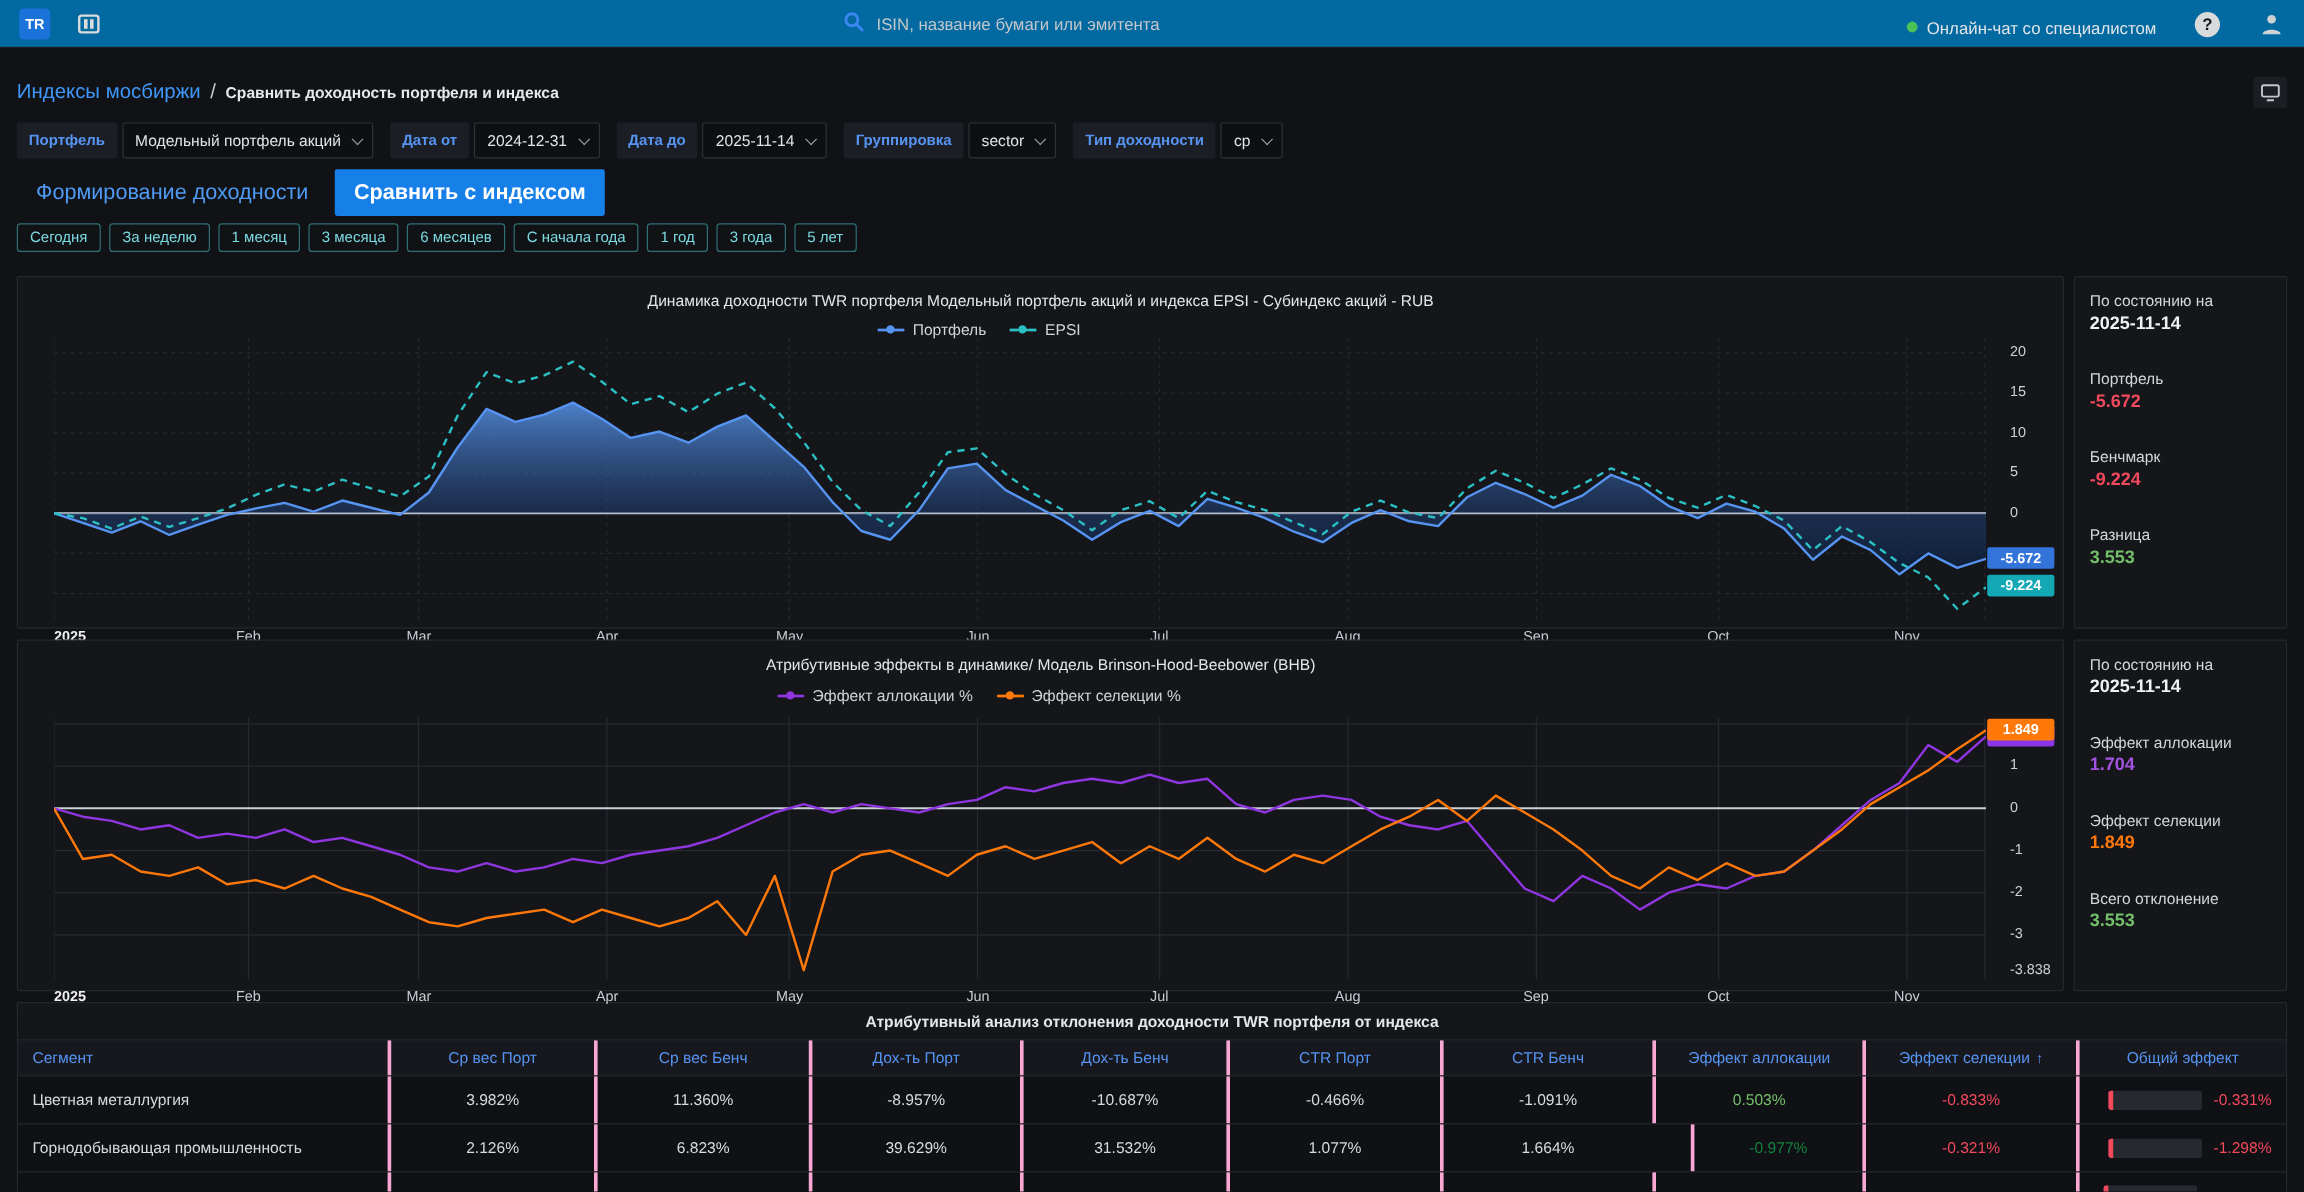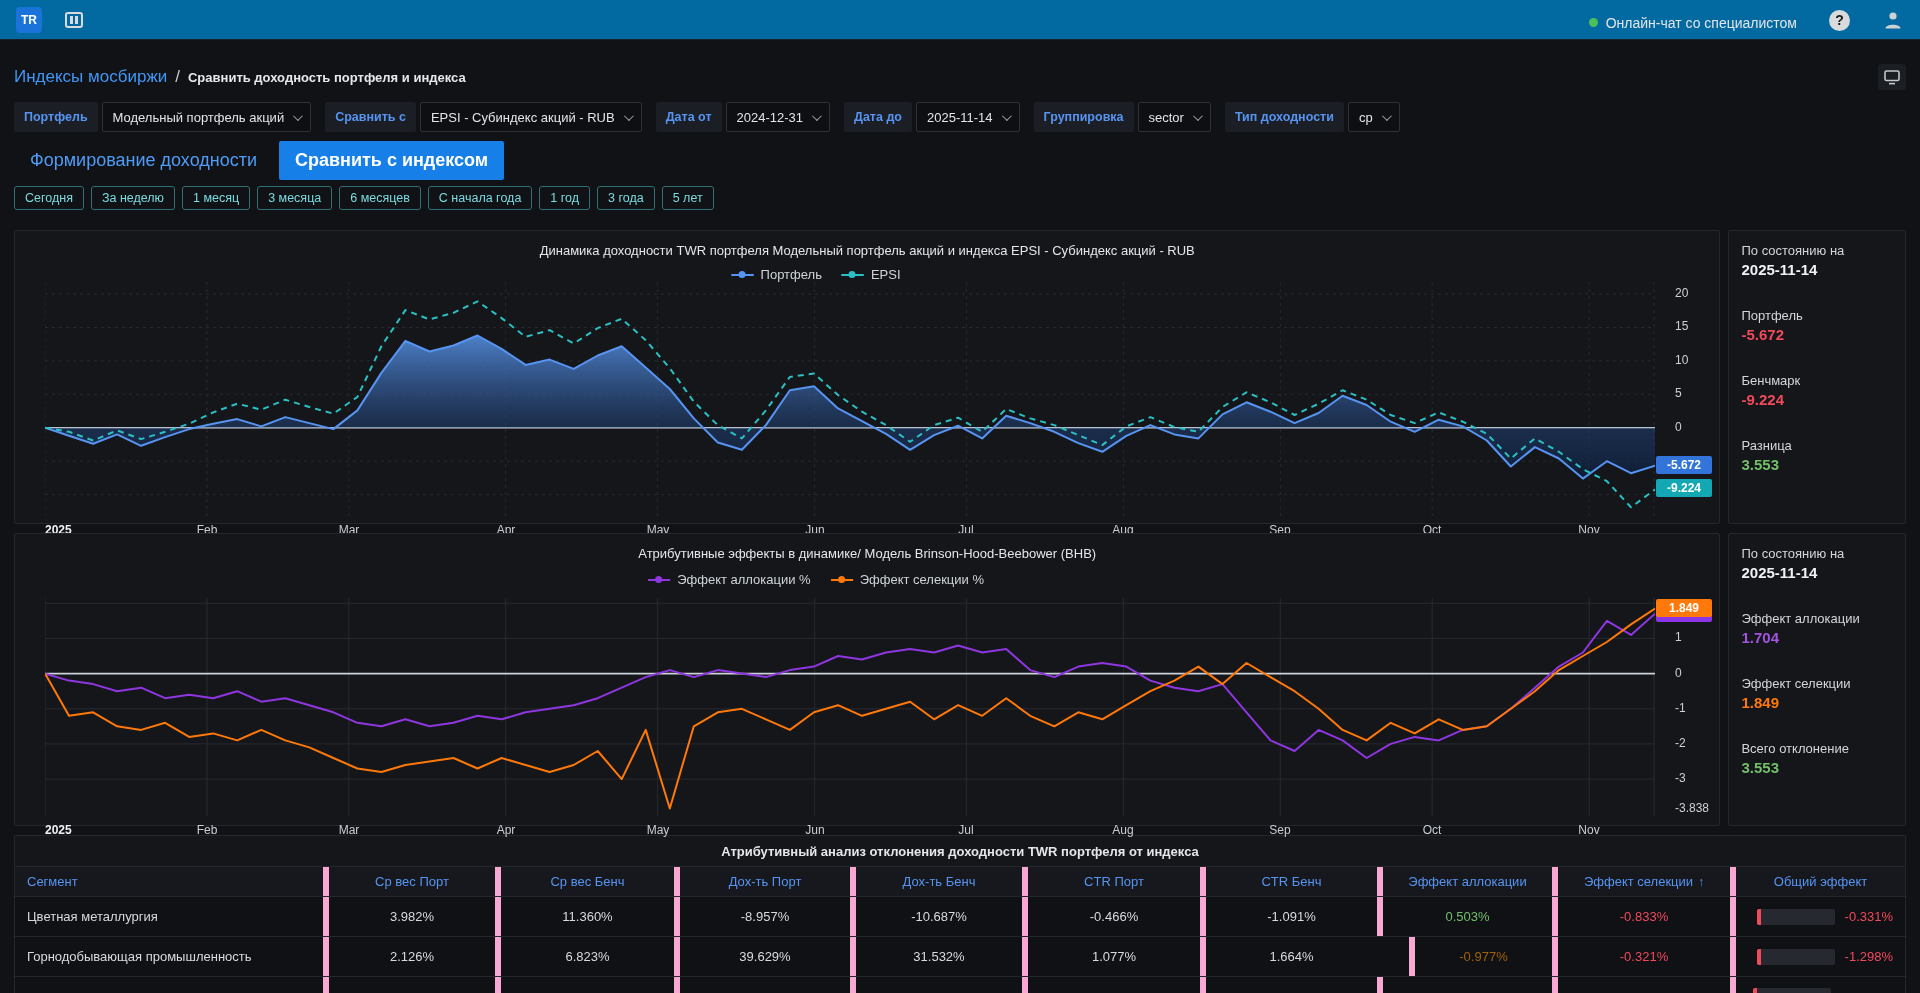--- a/index.html
+++ b/index.html
@@ -72,41 +72,50 @@
   .stat-label { color:#d4d6d9; }
   .stat-value { font-weight:bold; font-size:15px; margin-top:3px; }
 
   
   .table-panel { margin:9px 14px 0 14px; }
   .tbl-title { height:30px; display:flex; align-items:center; justify-content:center; font-size:13px; font-weight:bold; color:#e4e6e9; }
   .tr { display:grid; grid-template-columns:308px 172px 179px 176px 172px 178px 177px 175px 178px 1fr; border-top:1px solid #24262c; }
   .tr.head { height:30px; background:#16181d; }
   .tr.body-row { height:40px; background:#0f1115; }
   .tr.partial { height:24px; background:#0f1115; }
-  .th, .td { display:flex; align-items:center; justify-content:center; border-left:6px solid #f9a8d4; padding:0 12px; font-size:13px; overflow:hidden; white-space:nowrap; }
+  .th, .td { display:flex; align-items:center; justify-content:center; border-left:3px solid #f9a8d4; padding:0 12px; font-size:13px; overflow:hidden; white-space:nowrap; }
   .th { color:#5794f2; gap:5px; }
   .td { color:#d8dadd; }
   .th.seg, .td.seg { justify-content:flex-start; border-left:none; }
   .sort-ic { color:#5794f2; font-size:12px; }
   .barcell { justify-content:flex-end; gap:10px; }
   .minibar { width:78px; height:16px; background:#26292f; border-radius:2px; position:relative; flex:none; }
   .minibar .tick { position:absolute; left:0; top:0; width:4px; height:100%; background:#f2495c; border-radius:2px 0 0 2px; }
 </style>
 </head>
 <body>
 
 <div class="topbar">
   <div class="logo">TR</div>
   <div class="cols-icon">
     <svg width="20" height="20" viewBox="0 0 20 20">
         <rect x="2" y="3" width="16" height="14" rx="2" fill="none" stroke="#d9dbdd" stroke-width="2"></rect>
         <rect x="6" y="6" width="3" height="8" fill="#d9dbdd"></rect>
         <rect x="11" y="6" width="3" height="8" fill="#d9dbdd"></rect>
       </svg>
   </div>
+  <div class="search">
+    <span>
+      <svg width="18" height="18" viewBox="0 0 18 18">
+          <circle cx="7.5" cy="7.5" r="5" fill="none" stroke="#3b86f0" stroke-width="2.4"></circle>
+          <line x1="11.5" y1="11.5" x2="16" y2="16" stroke="#3b86f0" stroke-width="2.4" stroke-linecap="round"></line>
+        </svg>
+    </span>
+    <input type="text" placeholder="ISIN, название бумаги или эмитента" style="">
+  </div>
   <div class="top-right">
     <div class="chat">
       <span class="dot"></span>
       <span>Онлайн-чат со специалистом</span>
     </div>
     <div class="help">?</div>
     <div style="display:flex;cursor:pointer;">
       <svg width="22" height="22" viewBox="0 0 22 22">
           <circle cx="11" cy="7" r="3.6" fill="#cfd2d5"></circle>
           <path d="M3.5 19.5 C3.5 14.5 18.5 14.5 18.5 19.5 Z" fill="#cfd2d5"></path>
@@ -125,27 +134,20 @@
         <line x1="5" y1="13.6" x2="11" y2="13.6" stroke="#c3c6ca" stroke-width="1.6"></line>
       </svg>
   </div>
 </div>
 
 <div class="filters">
   <div class="fgroup">
     <div class="flabel">Портфель</div>
     <div class="fvalue">
         <span>Модельный портфель акций</span>
-        <span class="caret"></span>
-      </div>
-  </div>
-  <div class="fgroup">
-    <div class="flabel">Сравнить с</div>
-    <div class="fvalue">
-        <span>EPSI - Субиндекс акций - RUB</span>
         <span class="caret"></span>
       </div>
   </div>
   <div class="fgroup">
     <div class="flabel">Дата от</div>
     <div class="fvalue">
         <span>2024-12-31</span>
         <span class="caret"></span>
       </div>
   </div>
@@ -400,21 +402,21 @@
   </div>
 
   <div class="tr body-row">
     <div class="td seg">Горнодобывающая промышленность</div>
     <div class="td">2.126%</div>
     <div class="td">6.823%</div>
     <div class="td">39.629%</div>
     <div class="td">31.532%</div>
     <div class="td">1.077%</div>
     <div class="td">1.664%</div>
-    <div class="td" style="color: #a16207; margin-left: 32px;">-0.977%</div>
+    <div class="td" style="color: #15803d; margin-left: 32px;">-0.977%</div>
     <div class="td" style="color: rgb(242, 73, 92);">-0.321%</div>
     <div class="td barcell">
       <span class="minibar">
           <span class="tick"></span>
         </span>
       <span style="color: rgb(242, 73, 92);">-1.298%</span>
     </div>
   </div>
 
   <div class="tr partial">

